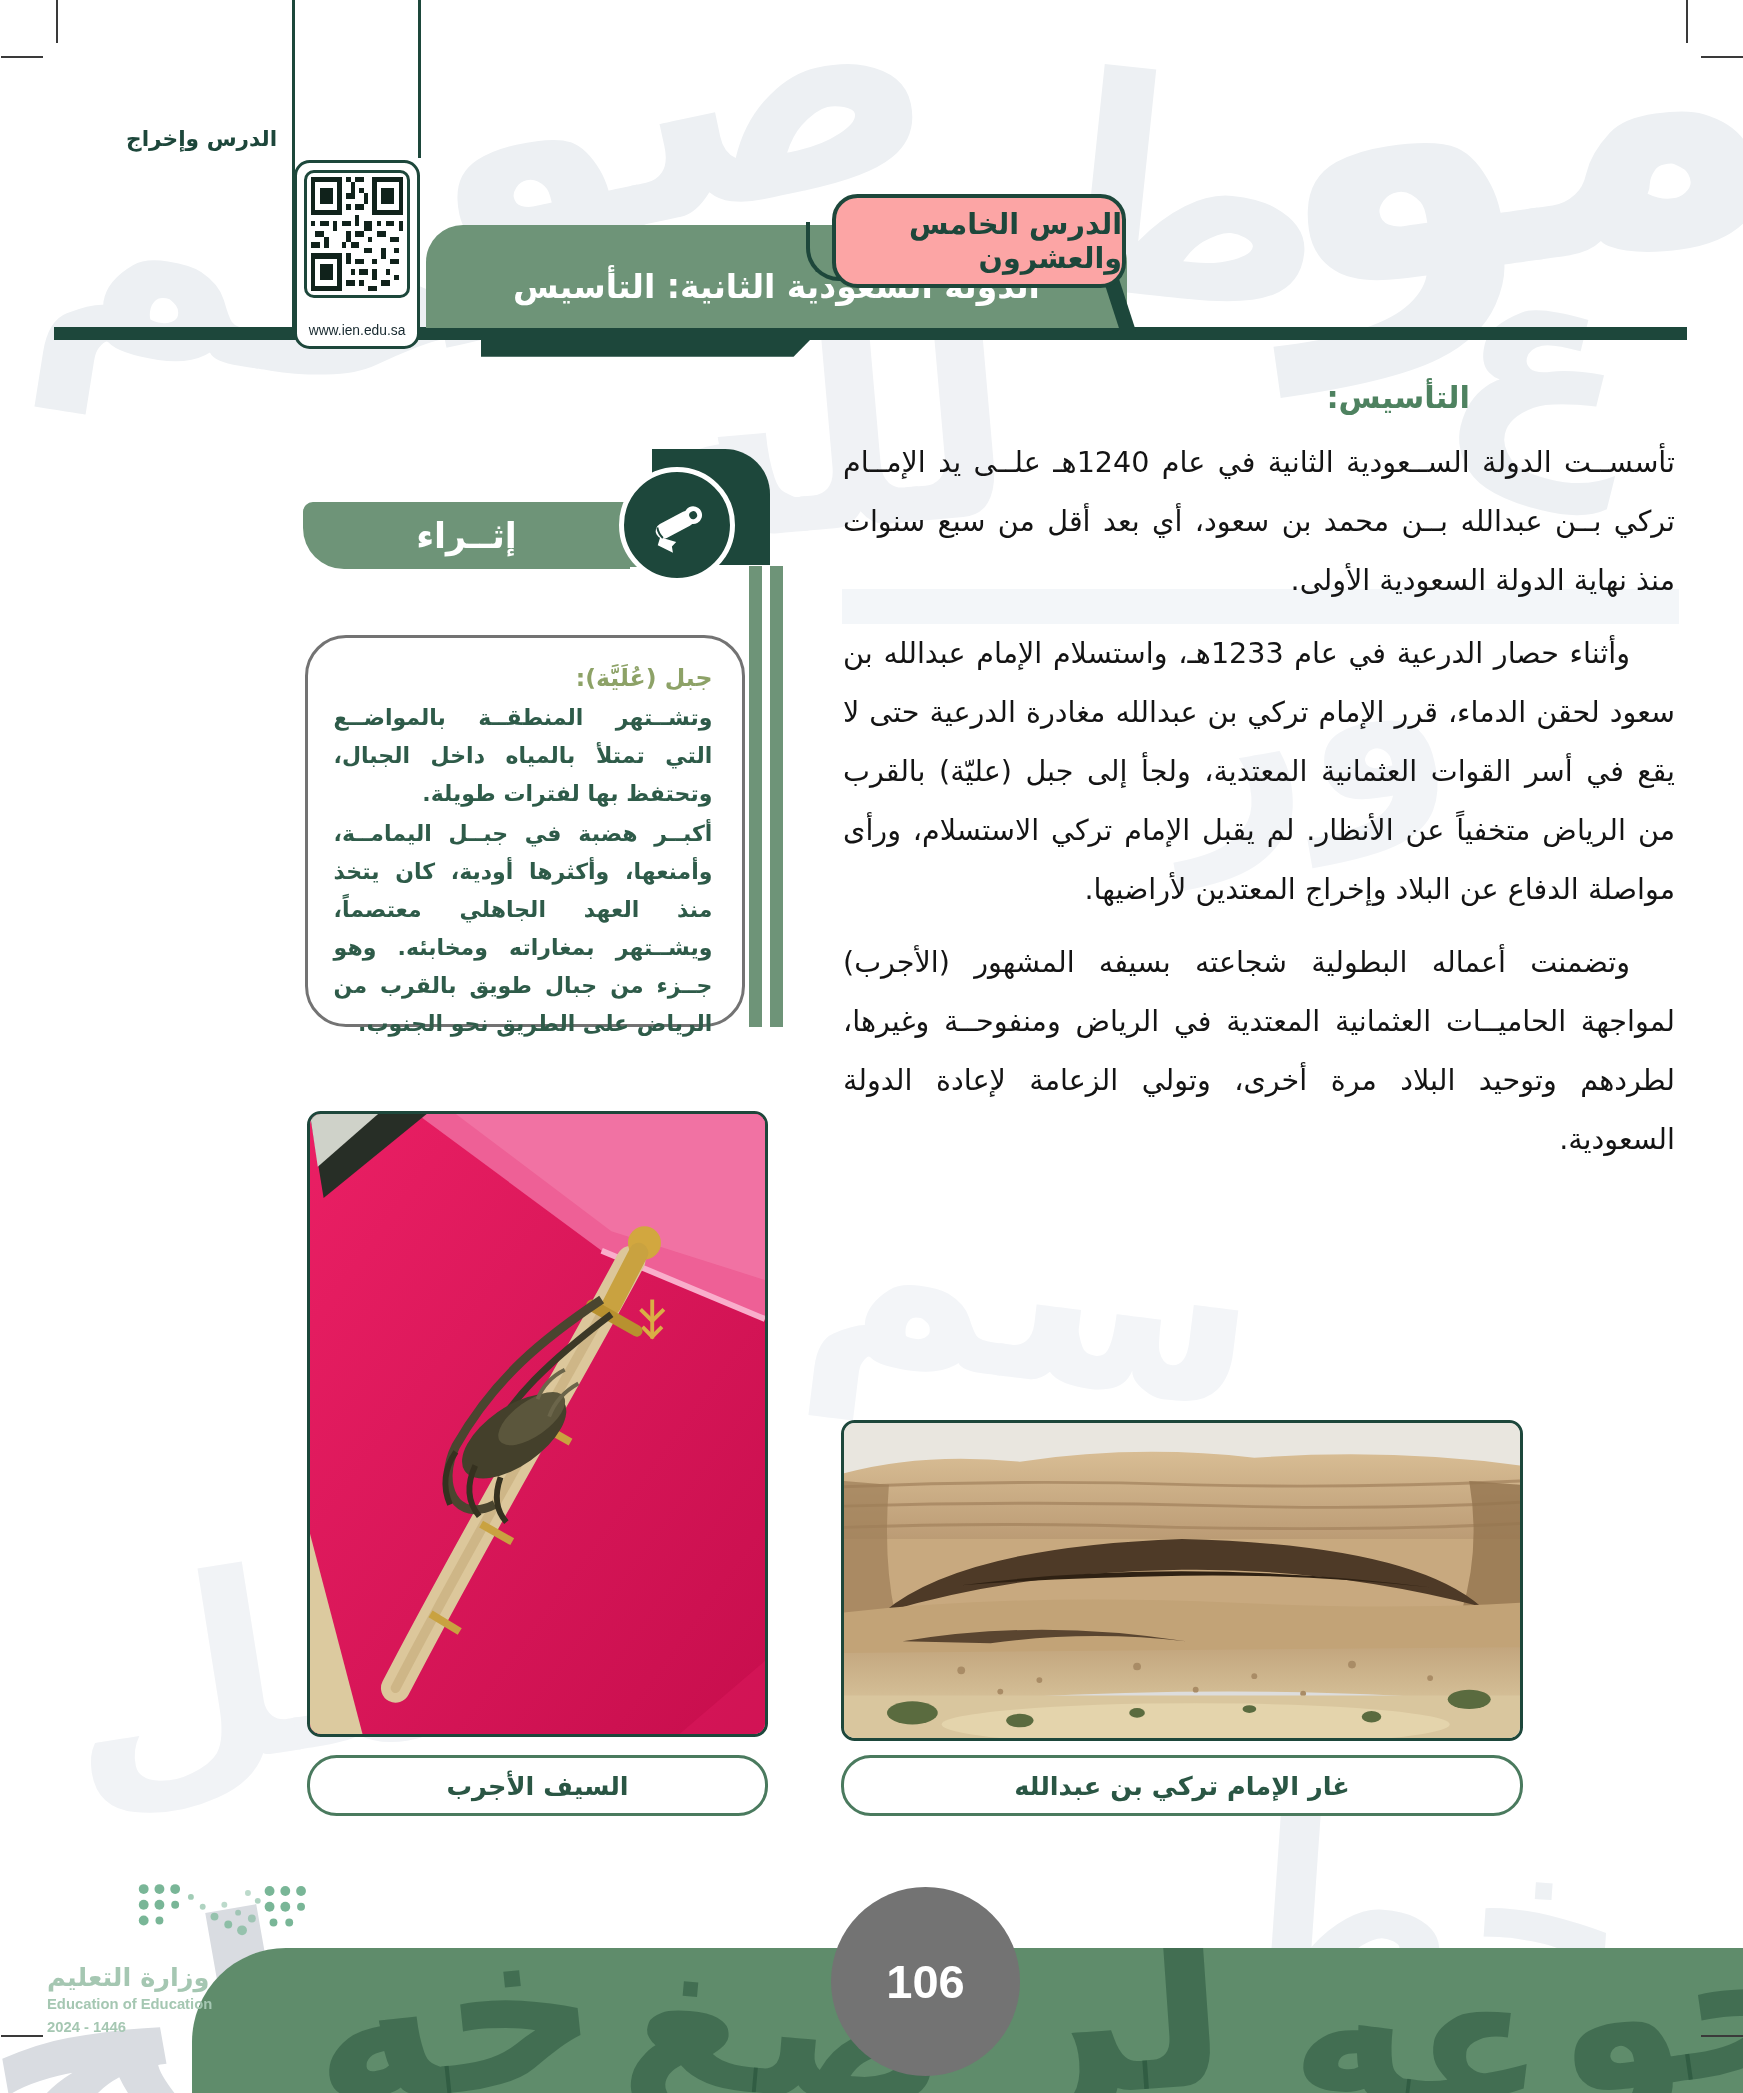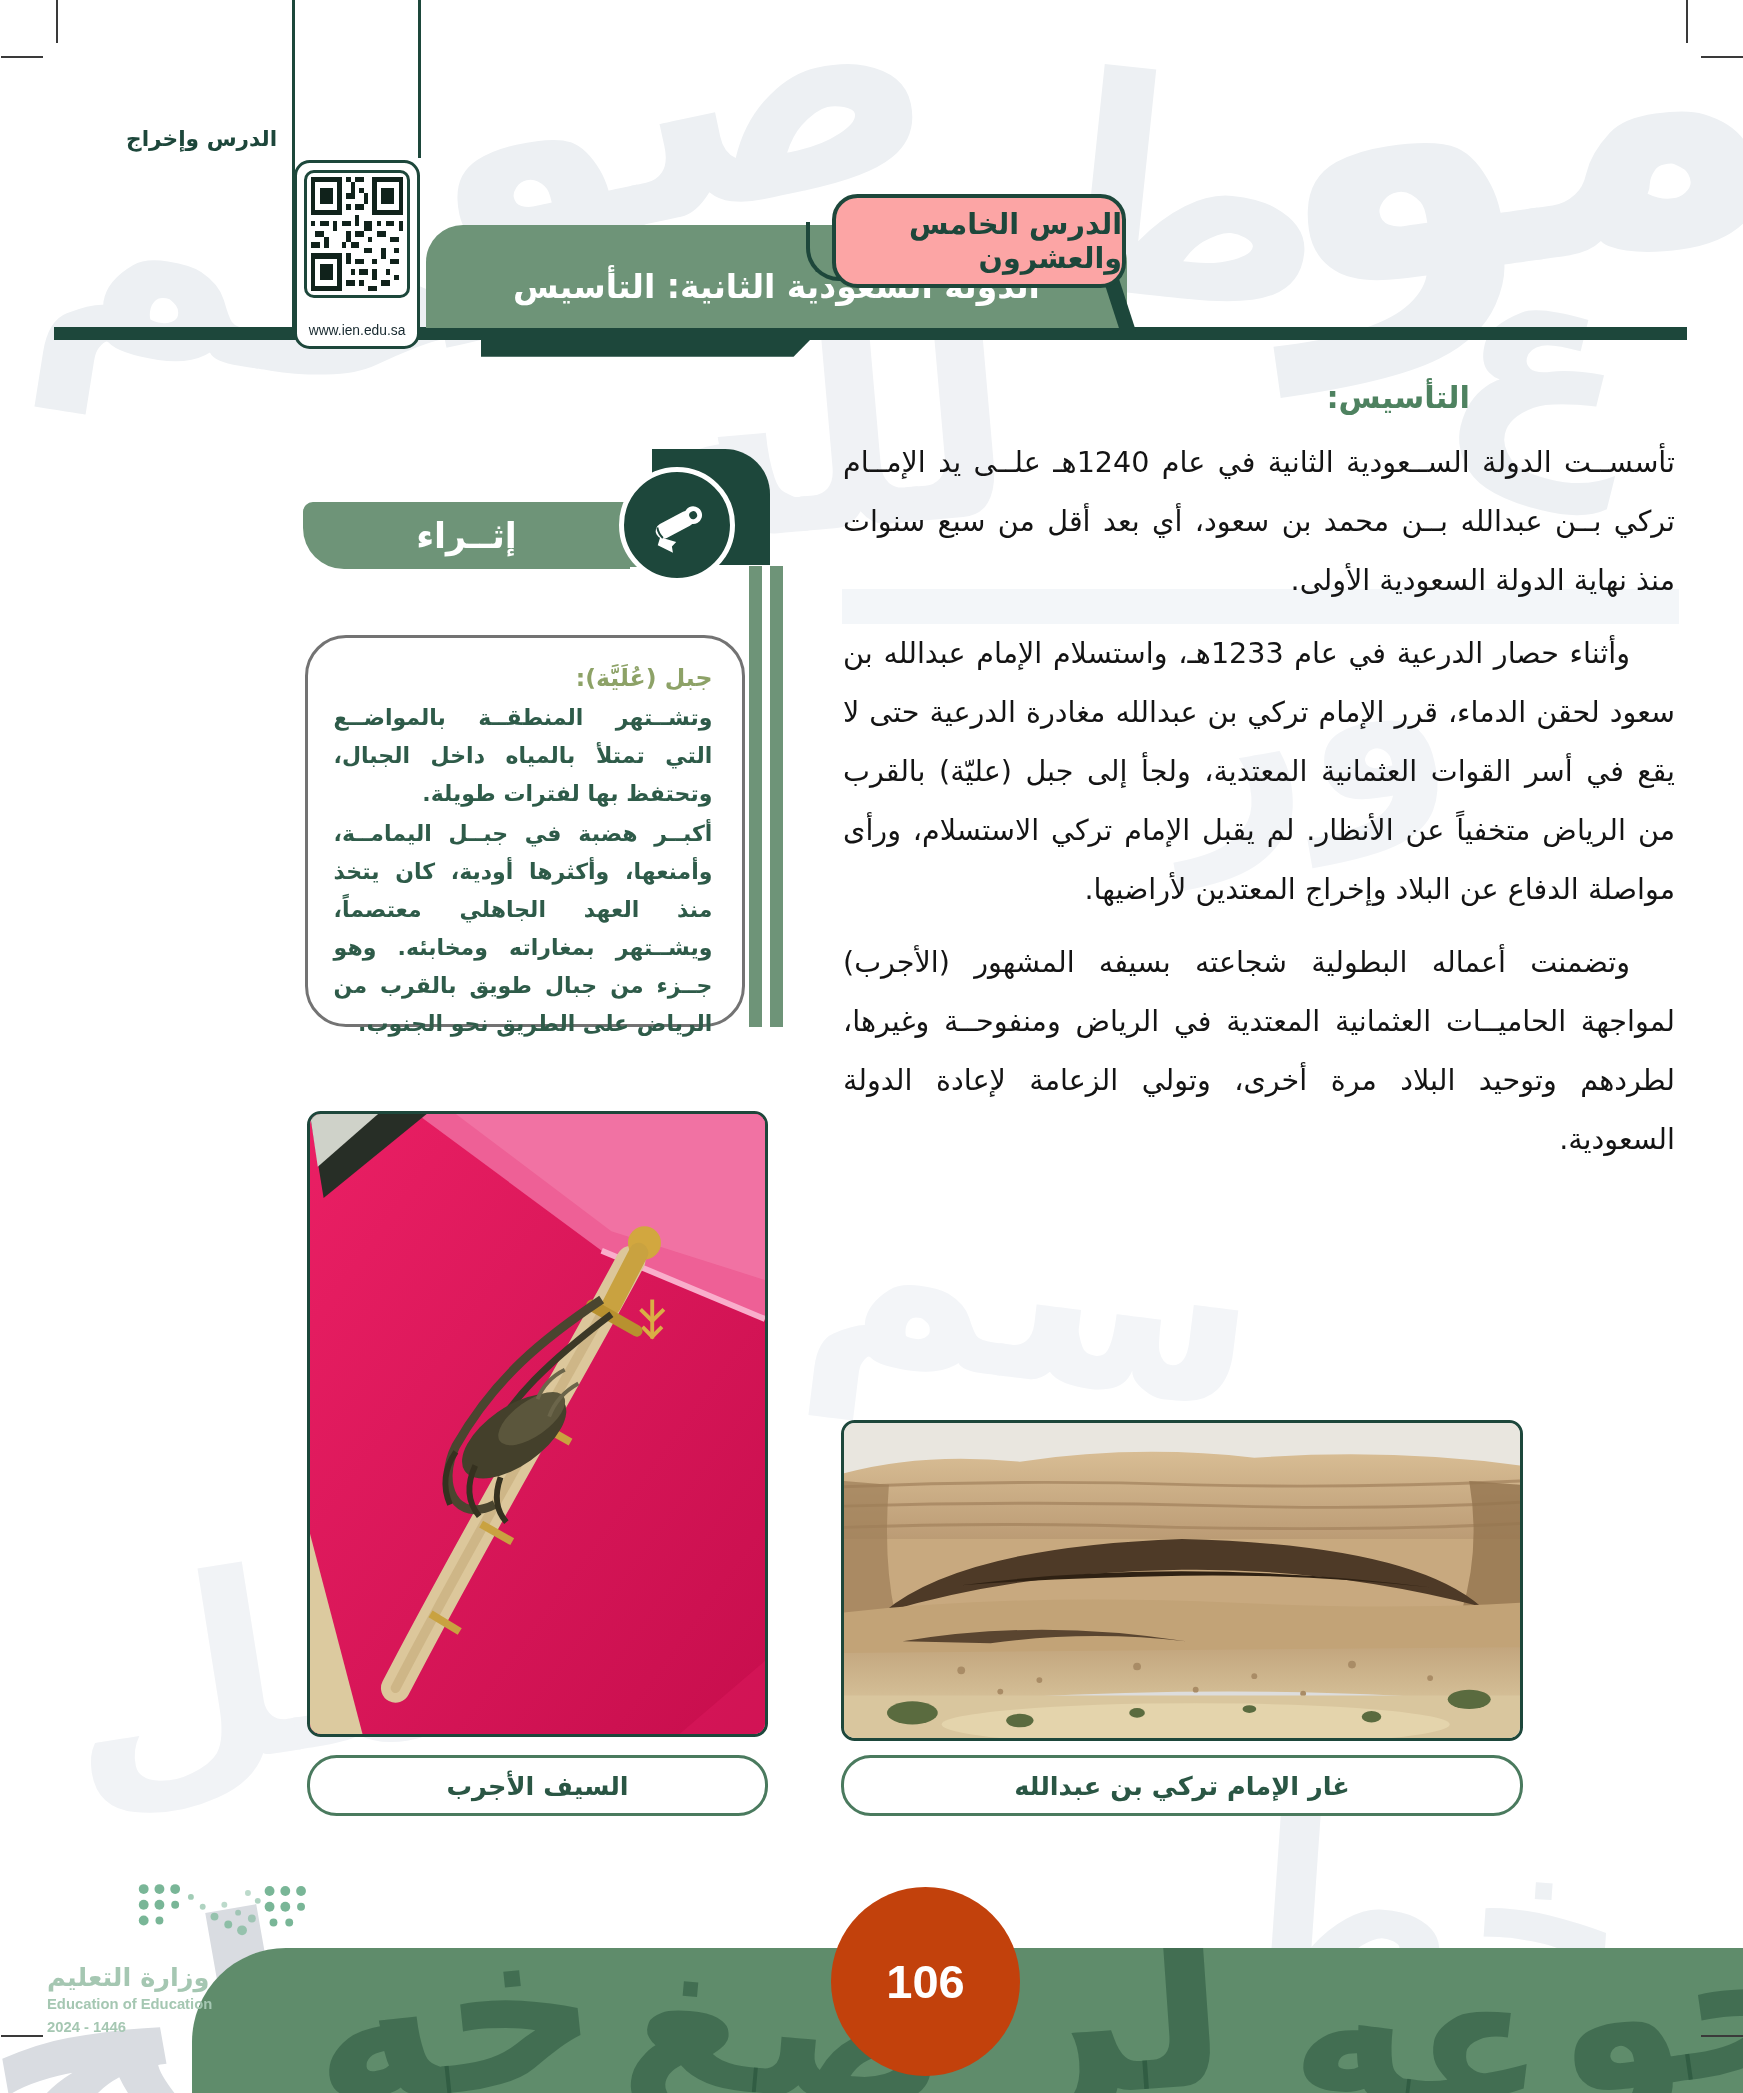--- a/index.html
+++ b/index.html
@@ -138,21 +138,21 @@
   .band-glyph{
     position:absolute;color:rgba(27,68,48,0.42);font-weight:bold;
     line-height:1;user-select:none;
   }
   .gray-glyph{
     position:absolute;color:#d9dce1;font-weight:bold;line-height:1;z-index:1;
     user-select:none;
   }
   .page-circle{
     position:absolute;top:1887px;left:831px;width:189px;height:189px;
-    background:#c2410c;border-radius:50%;z-index:5;
+    background:#737373;border-radius:50%;z-index:5;
     display:flex;align-items:center;justify-content:center;
   }
   .page-circle span{color:#ffffff;font-weight:bold;font-size:47px;
     font-family:"Liberation Sans",sans-serif;}
   .moe-logo{position:absolute;top:1877px;left:126px;z-index:5;}
   .moe-text{
     position:absolute;left:47px;z-index:5;color:#a5c7b2;font-weight:bold;
     text-align:left;direction:ltr;
   }
 </style>

